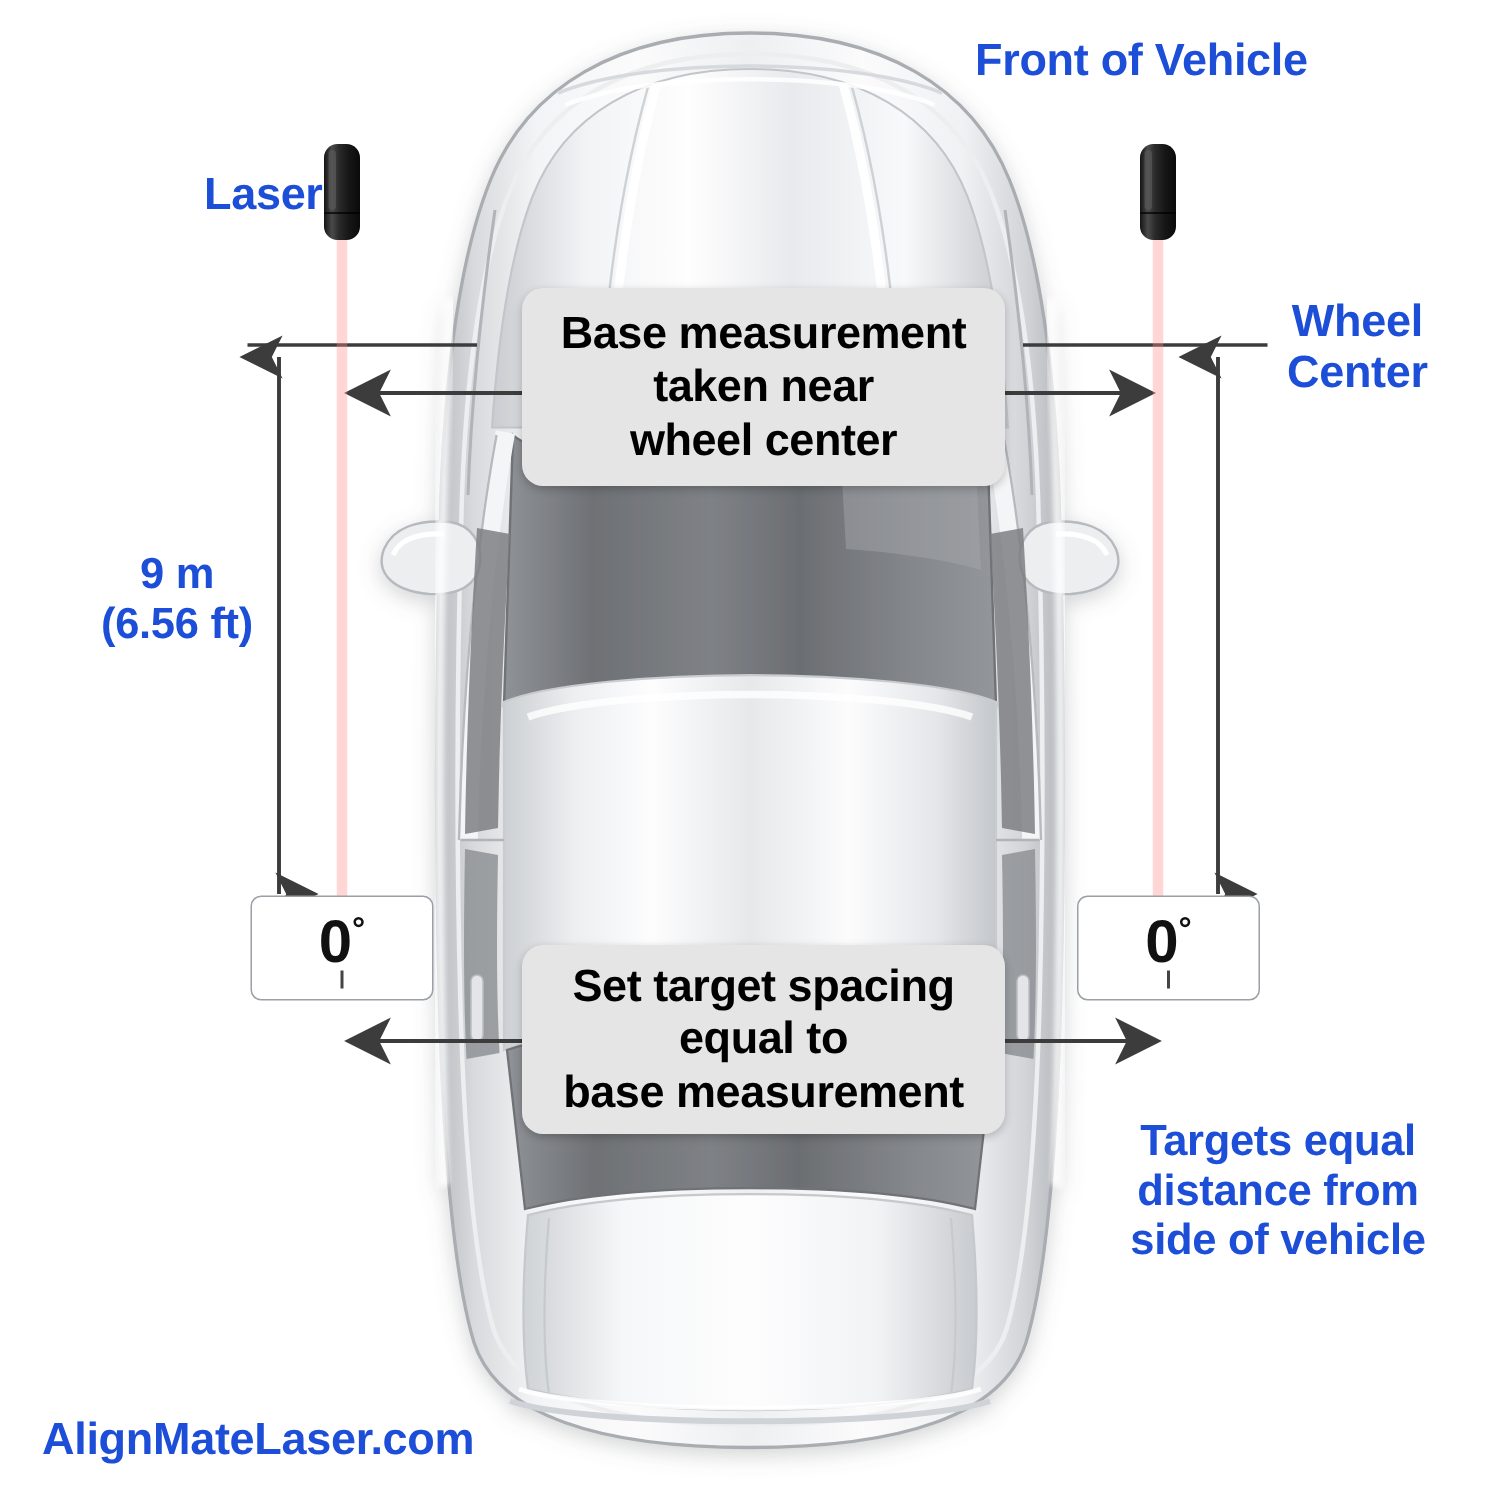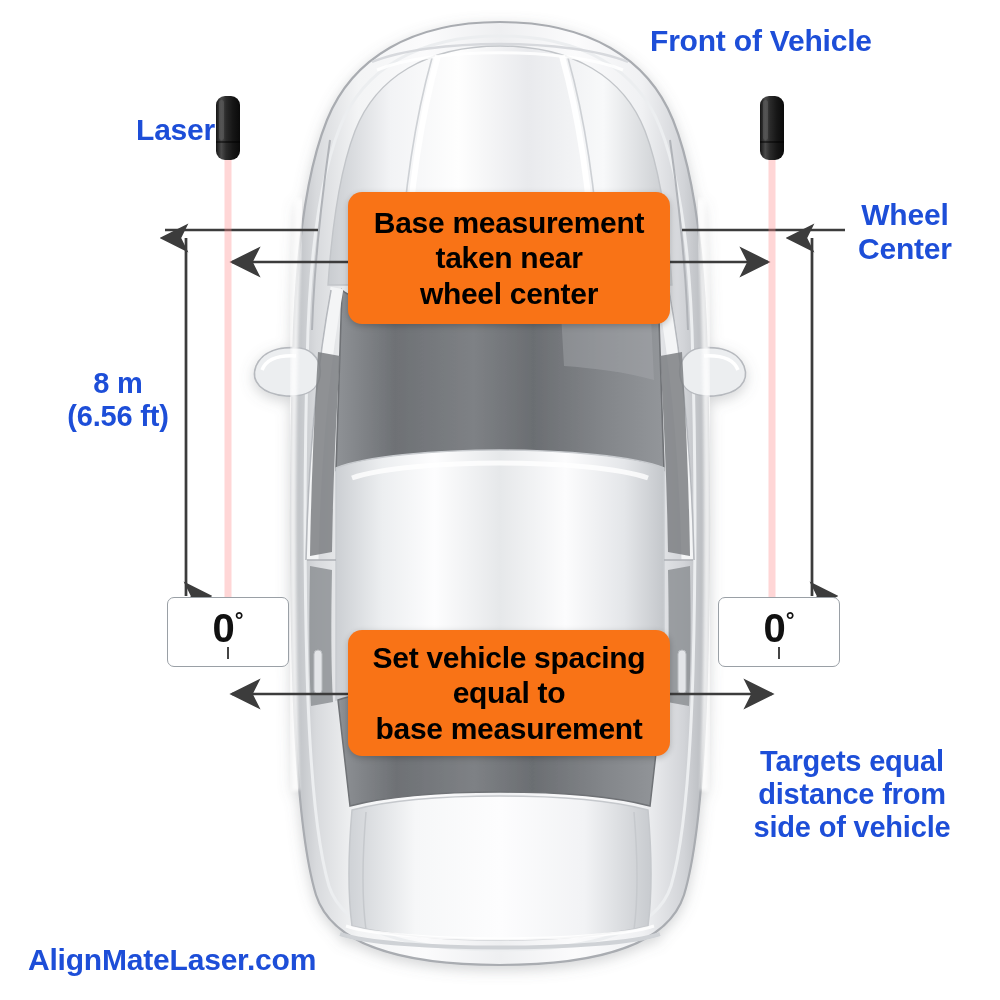--- a/index.html
+++ b/index.html
@@ -63,21 +63,21 @@
     width: 250px;
   }
   #label-watermark {
     left: 28px;
     top: 943px;
     font-size: 30px;
   }
 
   .callout {
     position: absolute;
-    background: #f97316;
+    background: #e5e5e5;
     border-radius: 14px;
     box-shadow: 0 2px 6px rgba(0,0,0,0.22);
     display: flex;
     align-items: center;
     justify-content: center;
     text-align: center;
     font-weight: bold;
     color: #000000;
     white-space: pre-line;
     line-height: 1.18;
@@ -372,32 +372,32 @@
 
   <div class="target-box" id="target-right">
     <div class="deg"><span>0</span><sup>°</sup></div>
     <div class="tick"></div>
   </div>
 
   <div class="callout" id="callout-base-measurement">Base measurement
 taken near
 wheel center</div>
 
-  <div class="callout" id="callout-target-spacing">Set vehicle spacing
+  <div class="callout" id="callout-target-spacing">Set target spacing
 equal to
 base measurement</div>
 
   <div class="lbl" id="label-front-of-vehicle">Front of Vehicle</div>
 
   <div class="lbl" id="label-laser">Laser</div>
 
   <div class="lbl" id="label-wheel-center">Wheel
 Center</div>
 
-  <div class="lbl" id="label-distance">8 m
+  <div class="lbl" id="label-distance">9 m
 (6.56 ft)</div>
 
   <div class="lbl" id="label-watermark">AlignMateLaser.com</div>
 
   <div class="lbl" id="label-targets-equal">Targets equal
 distance from
 side of vehicle</div>
 
 </div>
 

